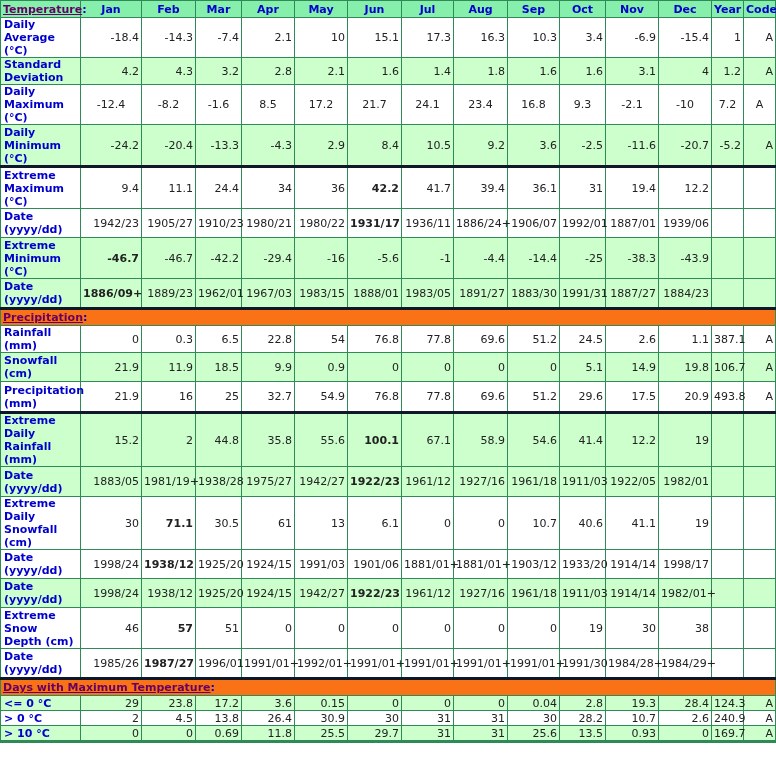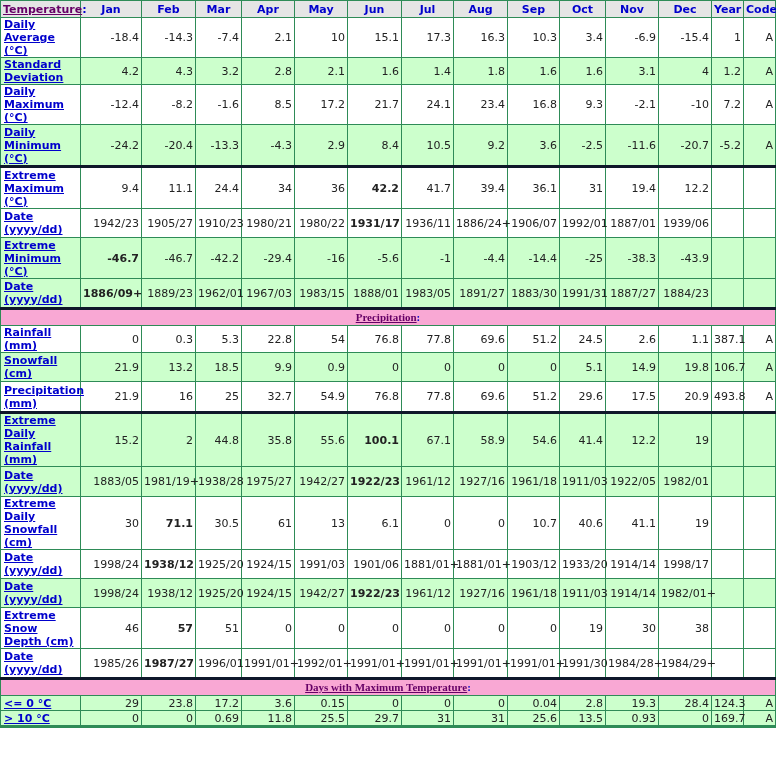--- a/index.html
+++ b/index.html
@@ -14,47 +14,46 @@
   }
   table.climate td, table.climate th {
     border: 1px solid #2e8b57;
     padding: 0 2px 0 2px;
     text-align: right;
     vertical-align: middle;
     white-space: nowrap;
     line-height: 13px;
   }
   table.climate th {
-    background: #e5e5e5;
+    background: #86efac;
     color: #0000cc;
     font-weight: bold;
     text-align: center;
     height: 16px;
   }
   table.climate td.lbl {
     text-align: left;
     color: #0000cc;
     font-weight: bold;
     white-space: normal;
     padding-left: 3px;
-    text-decoration: underline;
   }
   tr.w td { background: #ffffff; }
   tr.g td { background: #ccffcc; }
-  tr.sec td { background: #f9a8d4; text-align: center; font-weight: bold; color: #0000cc; height: 15px; font-family: Liberation Serif, serif; }
+  tr.sec td { background: #f97316; text-align: left; font-weight: bold; color: #0000cc; height: 15px; }
   tr.sec a, th a.sec {
     color: #660066;
     text-decoration: underline;
     font-weight: bold;
   }
   td.b { font-weight: bold; }
   tr.thick td { border-top: 3px solid #0f172a; }
   tr.r1 td { height: 32px; }
   tr.r2 td { height: 25px; margin-left: 28px; }
-  tr.r3 td { height: 39px; }
+  tr.r3 td { height: 39px; text-align: center; }
   tr.r4 td { height: 40px; }
   tr.r5 td { height: 15px; margin-left: 12px; }
   tr.r6 td { height: 28px; }
   tr.r7 td { height: 29px; }
   tr.r8 td { height: 40px; }
   tr.days td { height: 14px; }
   th.first { text-align: left; padding-left: 3px; }
   table.climate { border-right: 3px solid #2e8b57; border-bottom: 3px solid #2e8b57; }
 </style>
 </head>
@@ -234,37 +233,37 @@
         <td></td>
         <td></td>
       </tr>
       <tr class="sec thick">
         <td colspan="15"><a>Precipitation</a><span>:</span></td>
       </tr>
       <tr class="w r5">
         <td class="lbl">Rainfall (mm)</td>
         <td>0</td>
         <td>0.3</td>
-        <td>5.3</td>
+        <td>6.5</td>
         <td>22.8</td>
         <td>54</td>
         <td>76.8</td>
         <td>77.8</td>
         <td>69.6</td>
         <td>51.2</td>
         <td>24.5</td>
         <td>2.6</td>
         <td>1.1</td>
         <td>387.1</td>
         <td>A</td>
       </tr>
       <tr class="g r6">
         <td class="lbl">Snowfall (cm)</td>
         <td>21.9</td>
-        <td>13.2</td>
+        <td>11.9</td>
         <td>18.5</td>
         <td>9.9</td>
         <td>0.9</td>
         <td>0</td>
         <td>0</td>
         <td>0</td>
         <td>0</td>
         <td>5.1</td>
         <td>14.9</td>
         <td>19.8</td>
@@ -420,20 +419,37 @@
         <td>0</td>
         <td>0</td>
         <td>0</td>
         <td>0.04</td>
         <td>2.8</td>
         <td>19.3</td>
         <td>28.4</td>
         <td>124.3</td>
         <td>A</td>
       </tr>
+      <tr class="w days">
+        <td class="lbl">&gt; 0 °C</td>
+        <td>2</td>
+        <td>4.5</td>
+        <td>13.8</td>
+        <td>26.4</td>
+        <td>30.9</td>
+        <td>30</td>
+        <td>31</td>
+        <td>31</td>
+        <td>30</td>
+        <td>28.2</td>
+        <td>10.7</td>
+        <td>2.6</td>
+        <td>240.9</td>
+        <td>A</td>
+      </tr>
       <tr class="g days">
         <td class="lbl">&gt; 10 °C</td>
         <td>0</td>
         <td>0</td>
         <td>0.69</td>
         <td>11.8</td>
         <td>25.5</td>
         <td>29.7</td>
         <td>31</td>
         <td>31</td>

